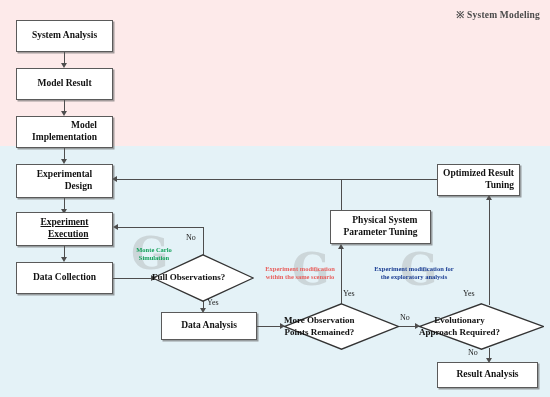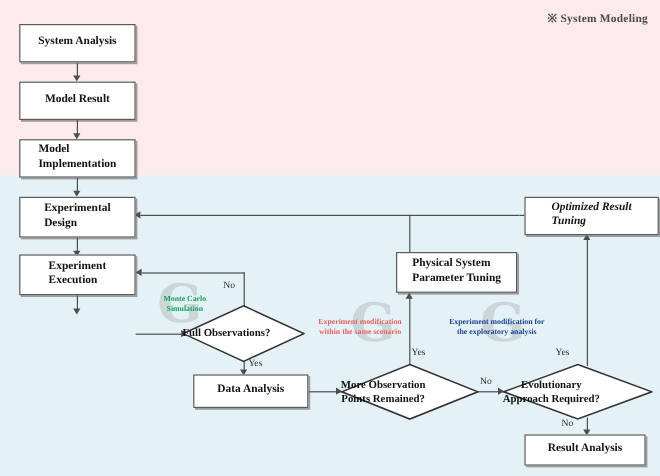--- a/index.html
+++ b/index.html
@@ -65,21 +65,21 @@
   
   .node-box {
     position: absolute;
     box-sizing: border-box;
     background: #ffffff;
     border: 1px solid #5a5a5a;
     box-shadow: 1.5px 1.5px 0 rgba(90,90,90,0.55);
     display: flex;
     align-items: center;
     justify-content: center;
-    text-align: left;
+    text-align: right;
     font-size: 9.5px;
     font-weight: bold;
     color: #111111;
     line-height: 1.25;
     padding: 0 3px;
   }
 
   
   .node-diamond {
     position: absolute;
@@ -228,25 +228,28 @@
   <div class="node-box" style="left:16px; top:116px; width:97px; height:32px;">
     <span style="white-space:pre-line;">Model
 Implementation</span>
   </div>
 
   <div class="node-box" style="left:16px; top:164px; width:97px; height:34px;">
     <span style="white-space:pre-line;">Experimental
 Design</span>
   </div>
 
-  <div class="node-box" style="left:16px; top:212px; width:97px; height:34px;">
+  <div class="node-box" style="left:16px; top:212px; width:97px; height:34px;text-decoration:underline;">
     <span style="white-space:pre-line;">Experiment
 Execution</span>
   </div>
 
+  <div class="node-box" style="left:16px; top:262px; width:97px; height:32px;">
+    <span>Data Collection</span>
+  </div>
 
   <div class="node-diamond" style="left:152px; top:254px; width:102px; height:48px;">
     <svg class="dm-shape" viewBox="0 0 102 48" preserveAspectRatio="none">
       <polygon points="51,0.8 101.2,24 51,47.2 0.8,24" fill="#ffffff" stroke="#333333" stroke-width="1.3"></polygon>
     </svg>
     <span class="dm-text">Full Observations?</span>
   </div>
 
   <div class="node-box" style="left:161px; top:312px; width:96px; height:28px;">
     <span>Data Analysis</span>
@@ -266,21 +269,21 @@
   </div>
 
   <div class="node-diamond" style="left:284px; top:303px; width:115px; height:47px;">
     <svg class="dm-shape" viewBox="0 0 115 47" preserveAspectRatio="none">
       <polygon points="57.5,0.8 114.2,23.5 57.5,46.2 0.8,23.5" fill="#ffffff" stroke="#333333" stroke-width="1.3"></polygon>
     </svg>
     <span class="dm-text" style="white-space:pre-line;">More Observation
 Points Remained?</span>
   </div>
 
-  <div class="node-box" style="left:437px; top:164px; width:112px; height:32px;font-style:italic;">
+  <div class="node-box" style="left:437px; top:164px; width:83px; height:32px;">
     <span style="white-space:pre-line;">Optimized Result
 Tuning</span>
   </div>
 
   <div class="node-box" style="left:437px; top:362px; width:101px; height:26px;">
     <span>Result Analysis</span>
   </div>
 
   <div class="edge-label" style="left:186px; top:233px;">No</div>
 

